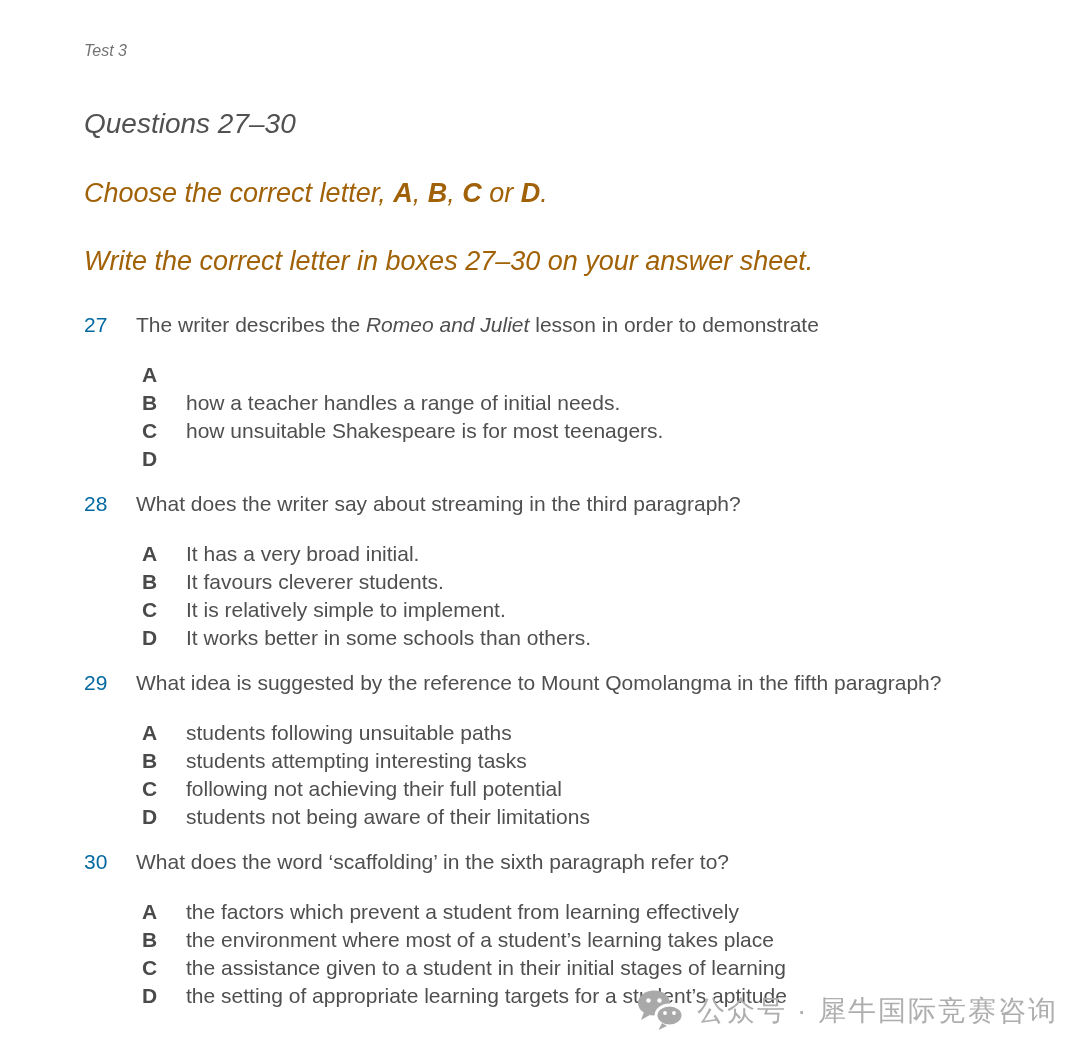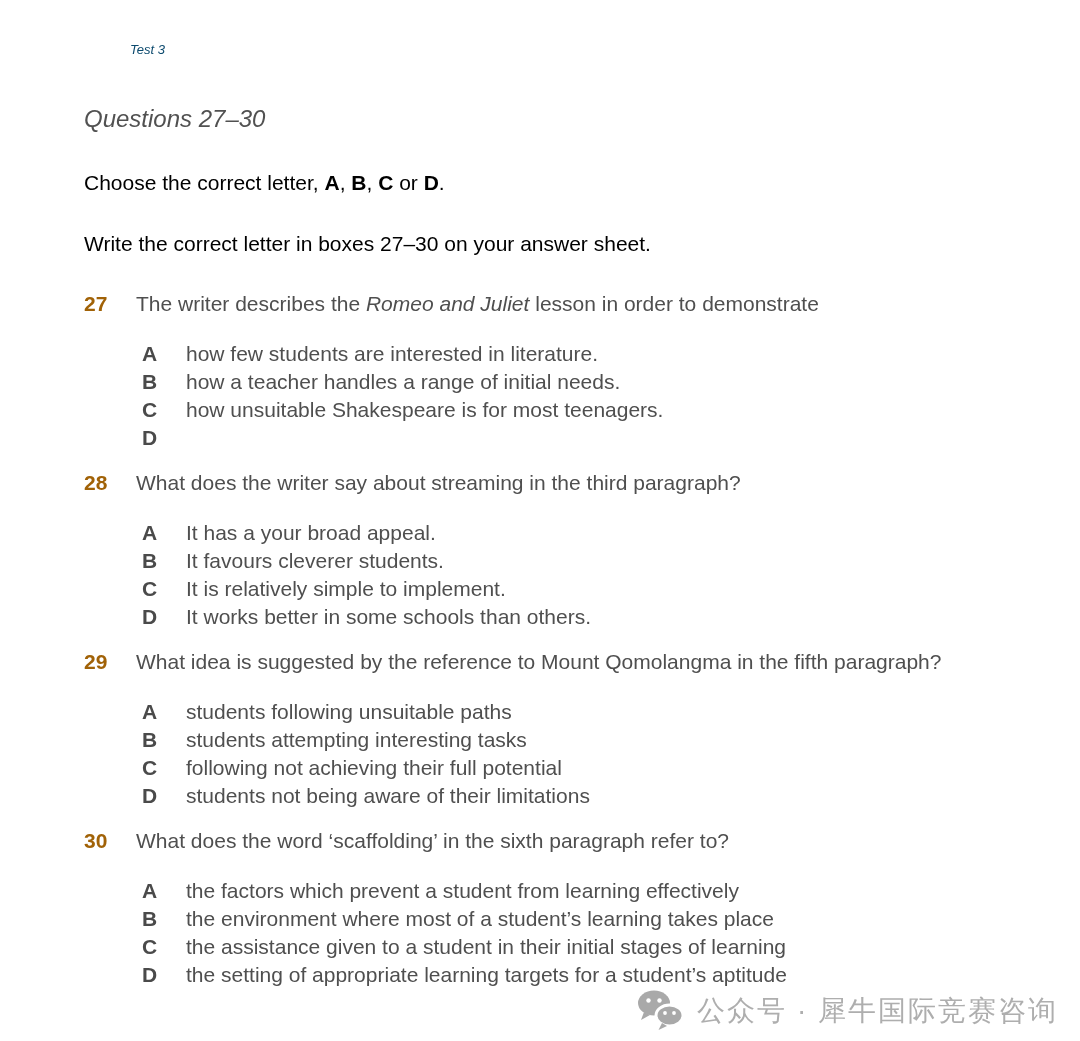--- a/index.html
+++ b/index.html
@@ -9,50 +9,50 @@
     font-family: "Liberation Sans", sans-serif;
     color: #4d4d4d;
     position: relative;
     overflow: hidden;
   }
   .page {
     padding: 42px 28px 0 84px;
   }
   .test-label {
     font-style: italic;
-    font-size: 13px;
-    color: #0c4a6e;
-    margin-left: 46px;
+    font-size: 16px;
+    color: #737373;
   }
   .section-title {
     font-style: italic;
-    font-size: 24px;
+    font-size: 28px;
     margin-top: 48px;
     color: #515151;
   }
   .instruction {
-    font-size: 21px;
-    color: #000000;
+    font-style: italic;
+    font-size: 27px;
+    color: #a16207;
   }
   .instruction-1 { margin-top: 38px; }
   .instruction-2 { margin-top: 37px; }
   .seg-bold { font-weight: bold; }
   .seg-italic { font-style: italic; text-align: center; }
   .questions-list { margin-top: 34px; }
   .question {
     display: flex;
     margin-bottom: 17px;
     font-size: 21px;
   }
   .q-num {
     width: 52px;
     flex: 0 0 52px;
-    font-weight: bold;
+    font-weight: normal;
     line-height: 28px;
-    color: #a16207;
+    color: #0369a1;
   }
   .q-body { flex: 1; }
   .q-prompt {
     line-height: 28px;
     color: #4f4f4f;
   }
   .q-options {
     margin-top: 22px;
     padding-left: 6px;
   }
@@ -97,21 +97,20 @@
   <div class="instruction instruction-2">Write the correct letter in boxes 27–30 on your answer sheet.</div>
 
   <div class="questions-list">
       <div class="question">
     <div class="q-num">27</div>
     <div class="q-body">
       <div class="q-prompt"><span>The writer describes the </span><span class="seg-italic">Romeo and Juliet</span><span> lesson in order to demonstrate</span></div>
       <div class="q-options">
             <div class="option">
     <span class="opt-letter">A</span>
-    <span class="opt-text">how few students are interested in literature.</span>
   </div>
             <div class="option">
     <span class="opt-letter">B</span>
     <span class="opt-text">how a teacher handles a range of initial needs.</span>
   </div>
             <div class="option">
     <span class="opt-letter">C</span>
     <span class="opt-text">how unsuitable Shakespeare is for most teenagers.</span>
   </div>
             <div class="option">
@@ -120,21 +119,21 @@
           </div>
     </div>
   </div>
       <div class="question">
     <div class="q-num">28</div>
     <div class="q-body">
       <div class="q-prompt"><span>What does the writer say about streaming in the third paragraph?</span></div>
       <div class="q-options">
             <div class="option">
     <span class="opt-letter">A</span>
-    <span class="opt-text">It has a your broad appeal.</span>
+    <span class="opt-text">It has a very broad initial.</span>
   </div>
             <div class="option">
     <span class="opt-letter">B</span>
     <span class="opt-text">It favours cleverer students.</span>
   </div>
             <div class="option">
     <span class="opt-letter">C</span>
     <span class="opt-text">It is relatively simple to implement.</span>
   </div>
             <div class="option">

